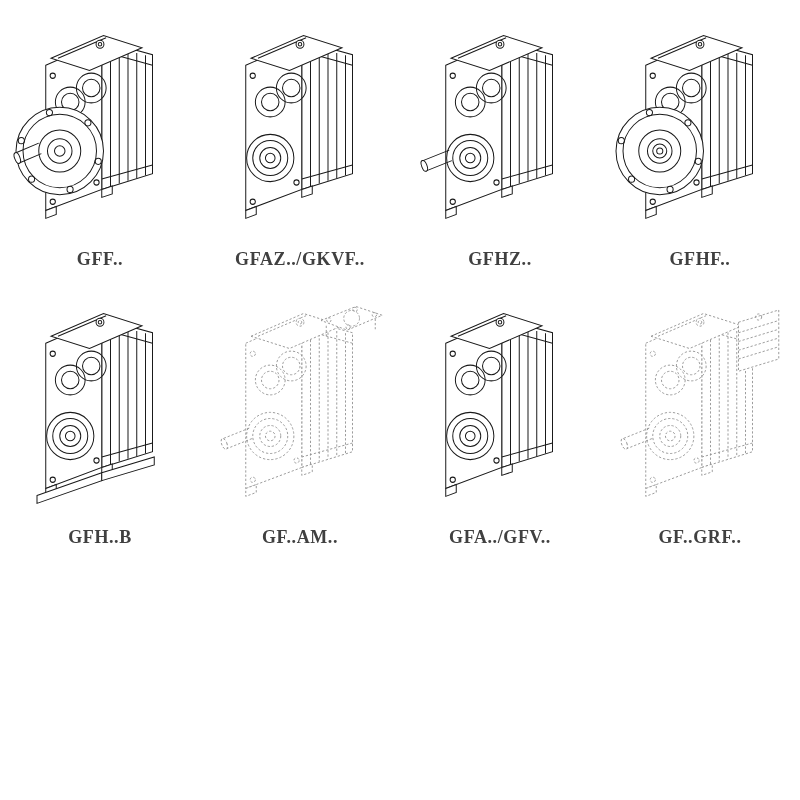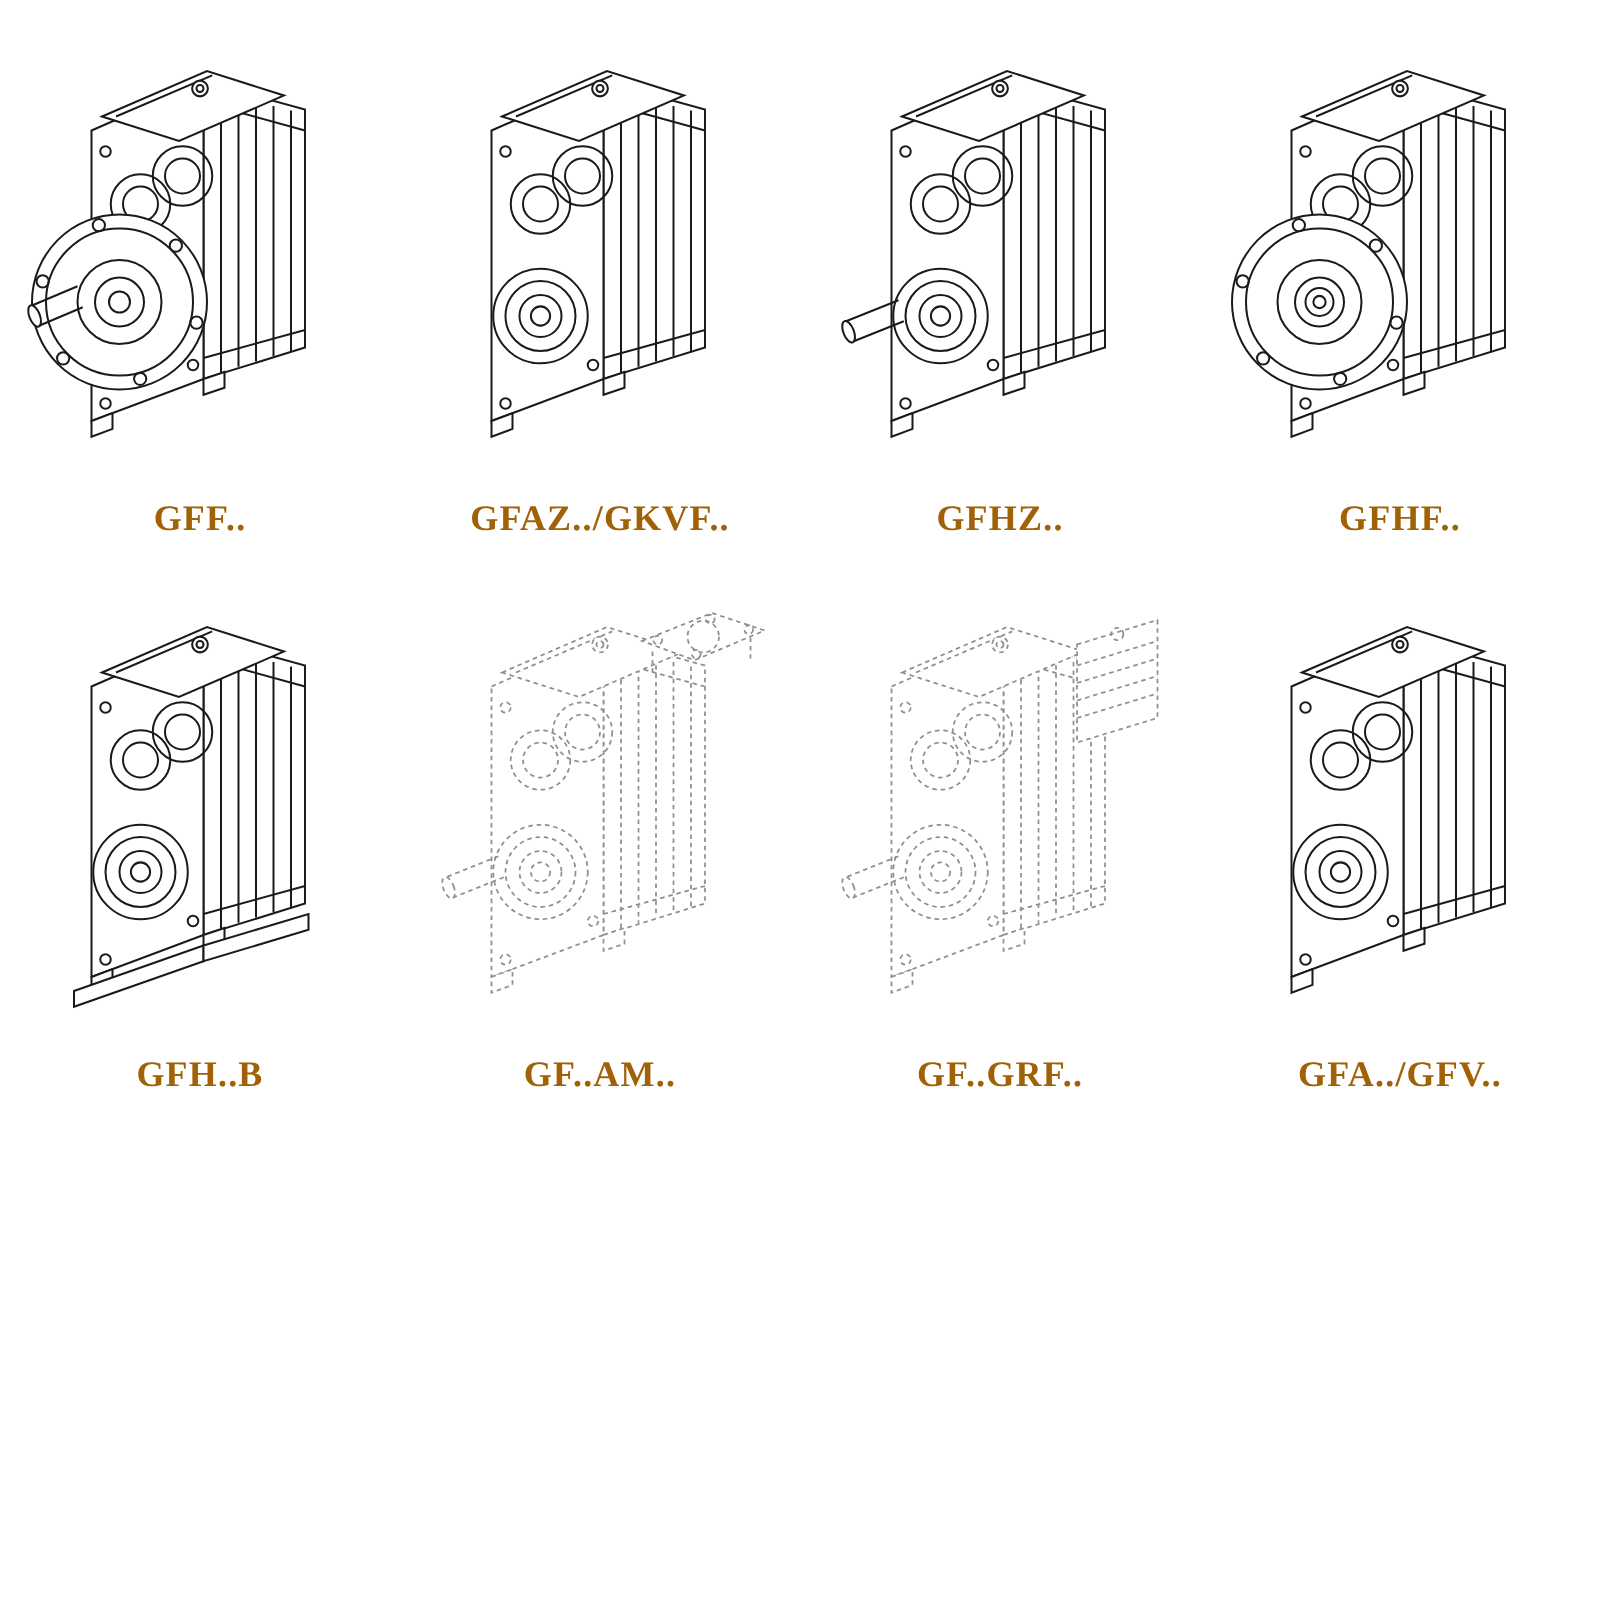--- a/index.html
+++ b/index.html
@@ -30,21 +30,21 @@
   .cell.dashed .dwg {
     stroke: #8f8f8f;
     stroke-width: 1;
     stroke-dasharray: 2.6 2.2;
   }
   .label {
     font-family: "Liberation Serif", serif;
     font-weight: bold;
     font-size: 18px;
     letter-spacing: 0.6px;
-    color: #a16207;
+    color: #404040;
     margin-top: 21px;
     text-align: center;
     white-space: nowrap;
   }
 </style>
 </head>
 <body>
 
 <svg width="0" height="0" style="position:absolute" aria-hidden="true">
   <defs>
@@ -237,28 +237,28 @@
 
   <div class="cell dashed">
     <svg class="dwg" viewBox="0 0 200 256">
         <use href="#sym-gearbox-adapter-icon"></use>
       </svg>
     <div class="label">GF..AM..</div>
   </div>
 
 
 
+  <div class="cell">
+    <svg class="dwg" viewBox="0 0 200 256">
+        <use href="#sym-gearbox-hollow-icon"></use>
+      </svg>
+    <div class="label">GFA../GFV..</div>
+  </div>
+
   <div class="cell dashed">
     <svg class="dwg" viewBox="0 0 200 256">
         <use href="#sym-gearbox-grf-input-icon"></use>
       </svg>
     <div class="label">GF..GRF..</div>
   </div>
 
-  <div class="cell">
-    <svg class="dwg" viewBox="0 0 200 256">
-        <use href="#sym-gearbox-hollow-icon"></use>
-      </svg>
-    <div class="label">GFA../GFV..</div>
-  </div>
-
 
 </div>
 
 </body></html>

